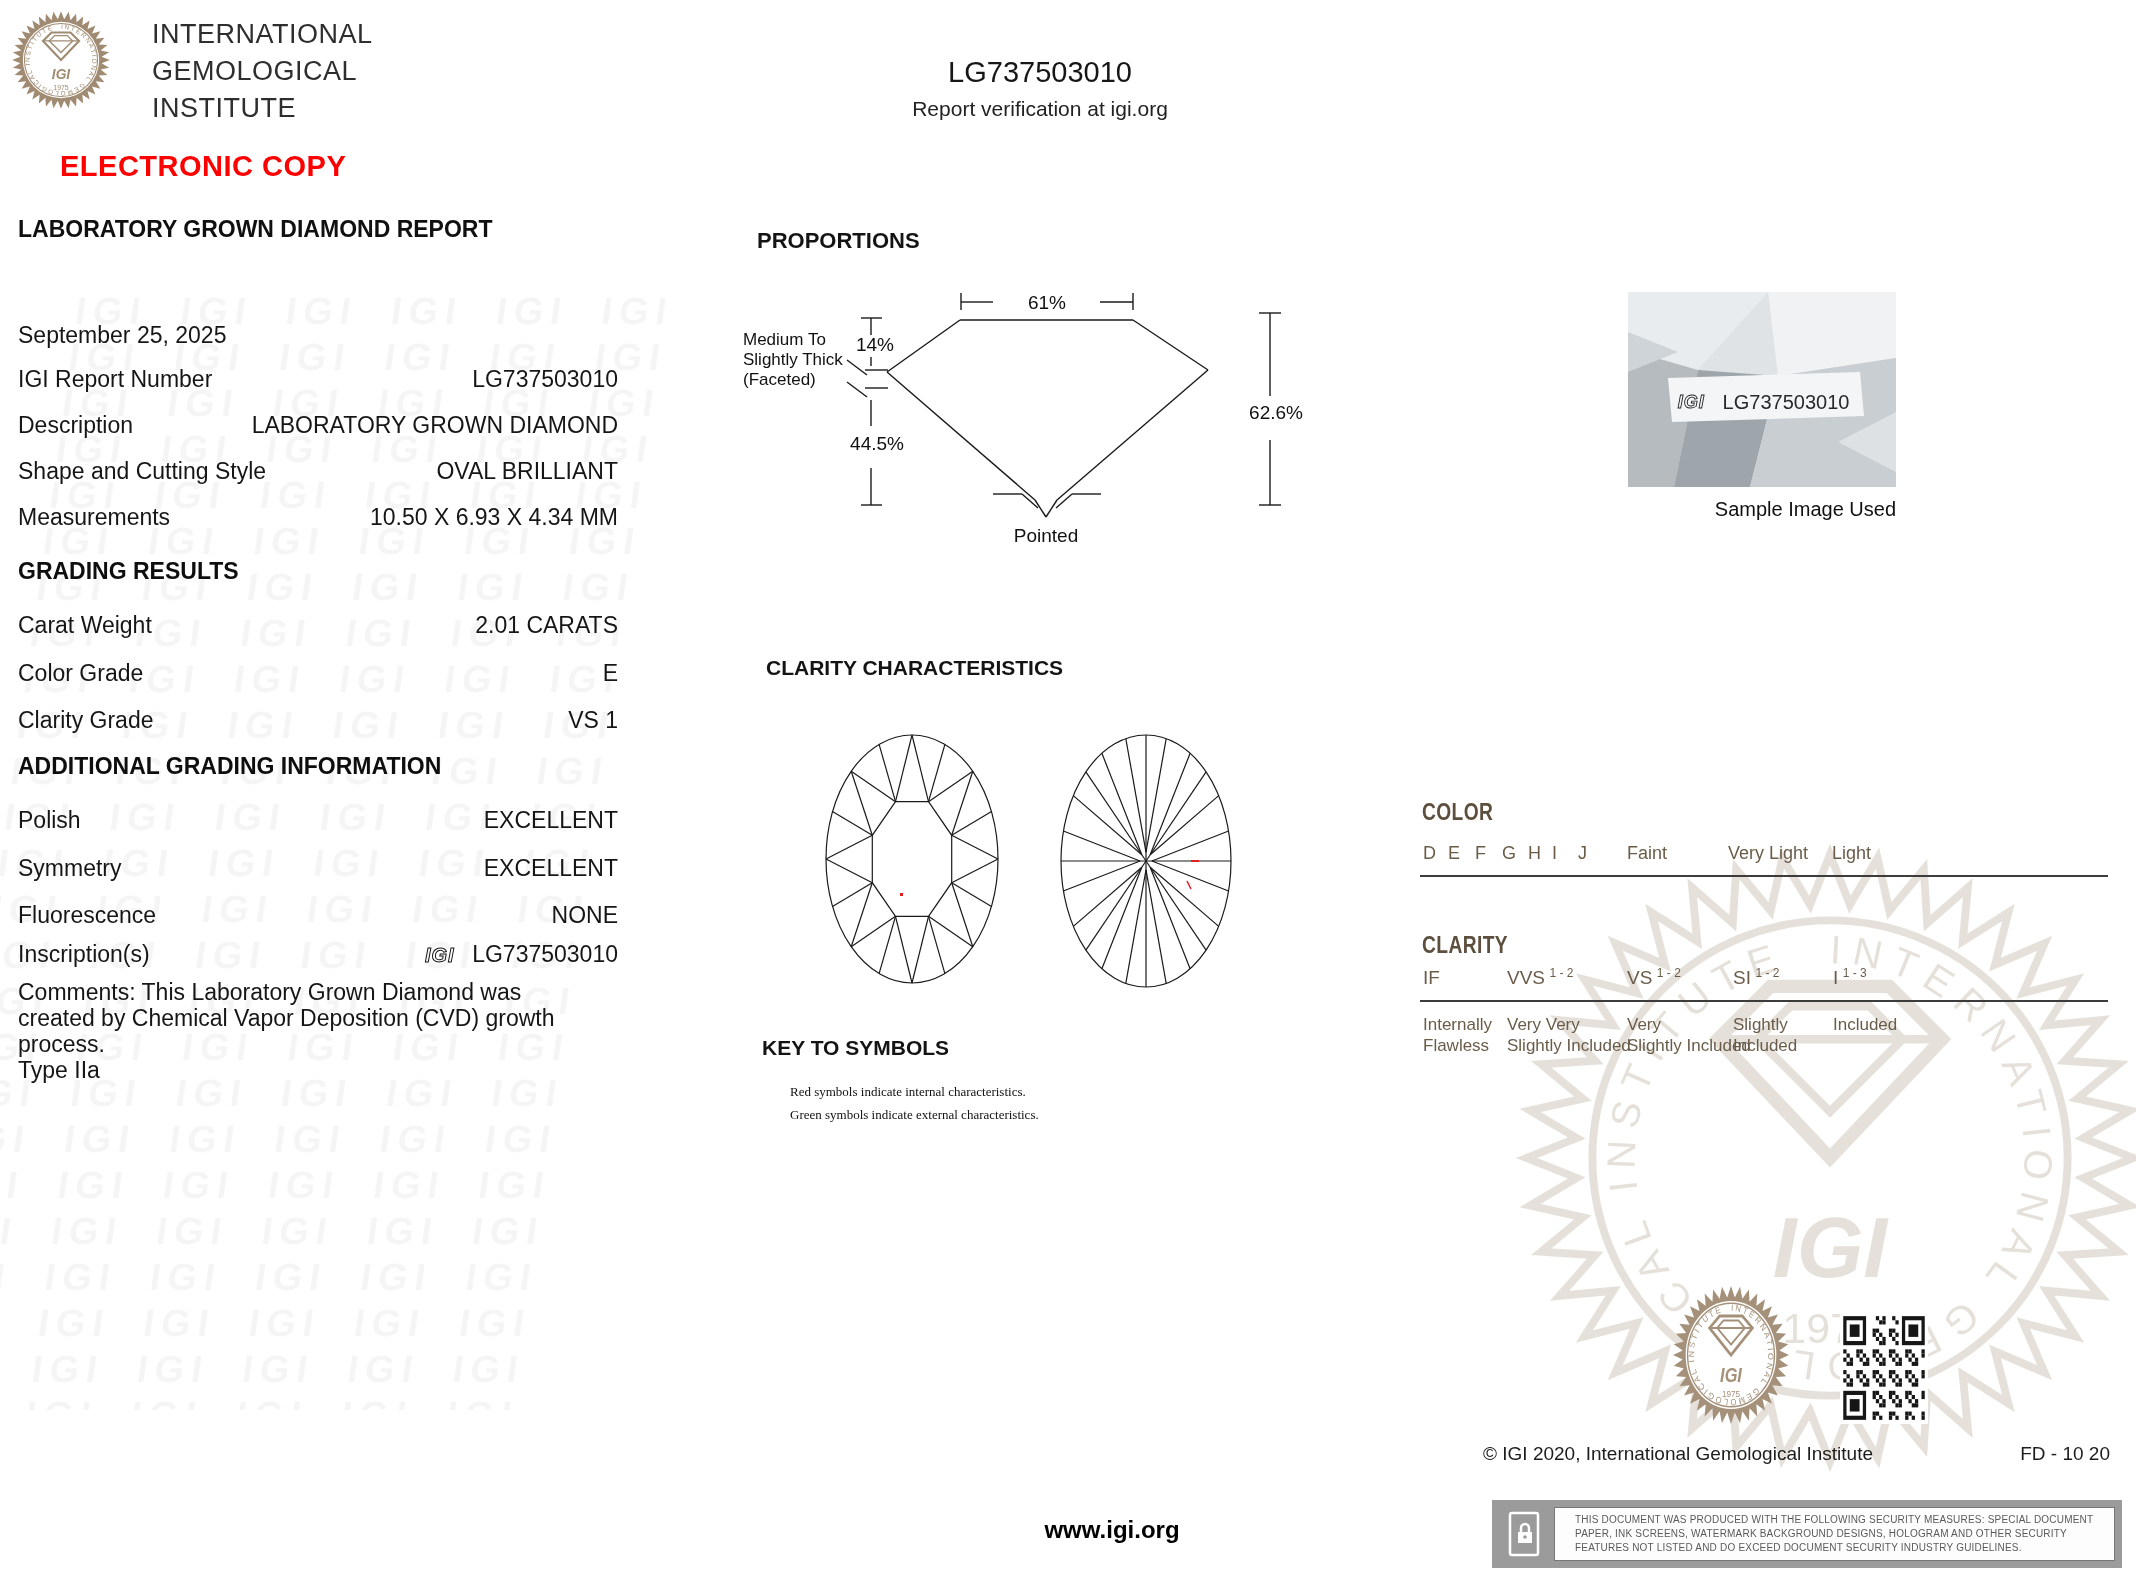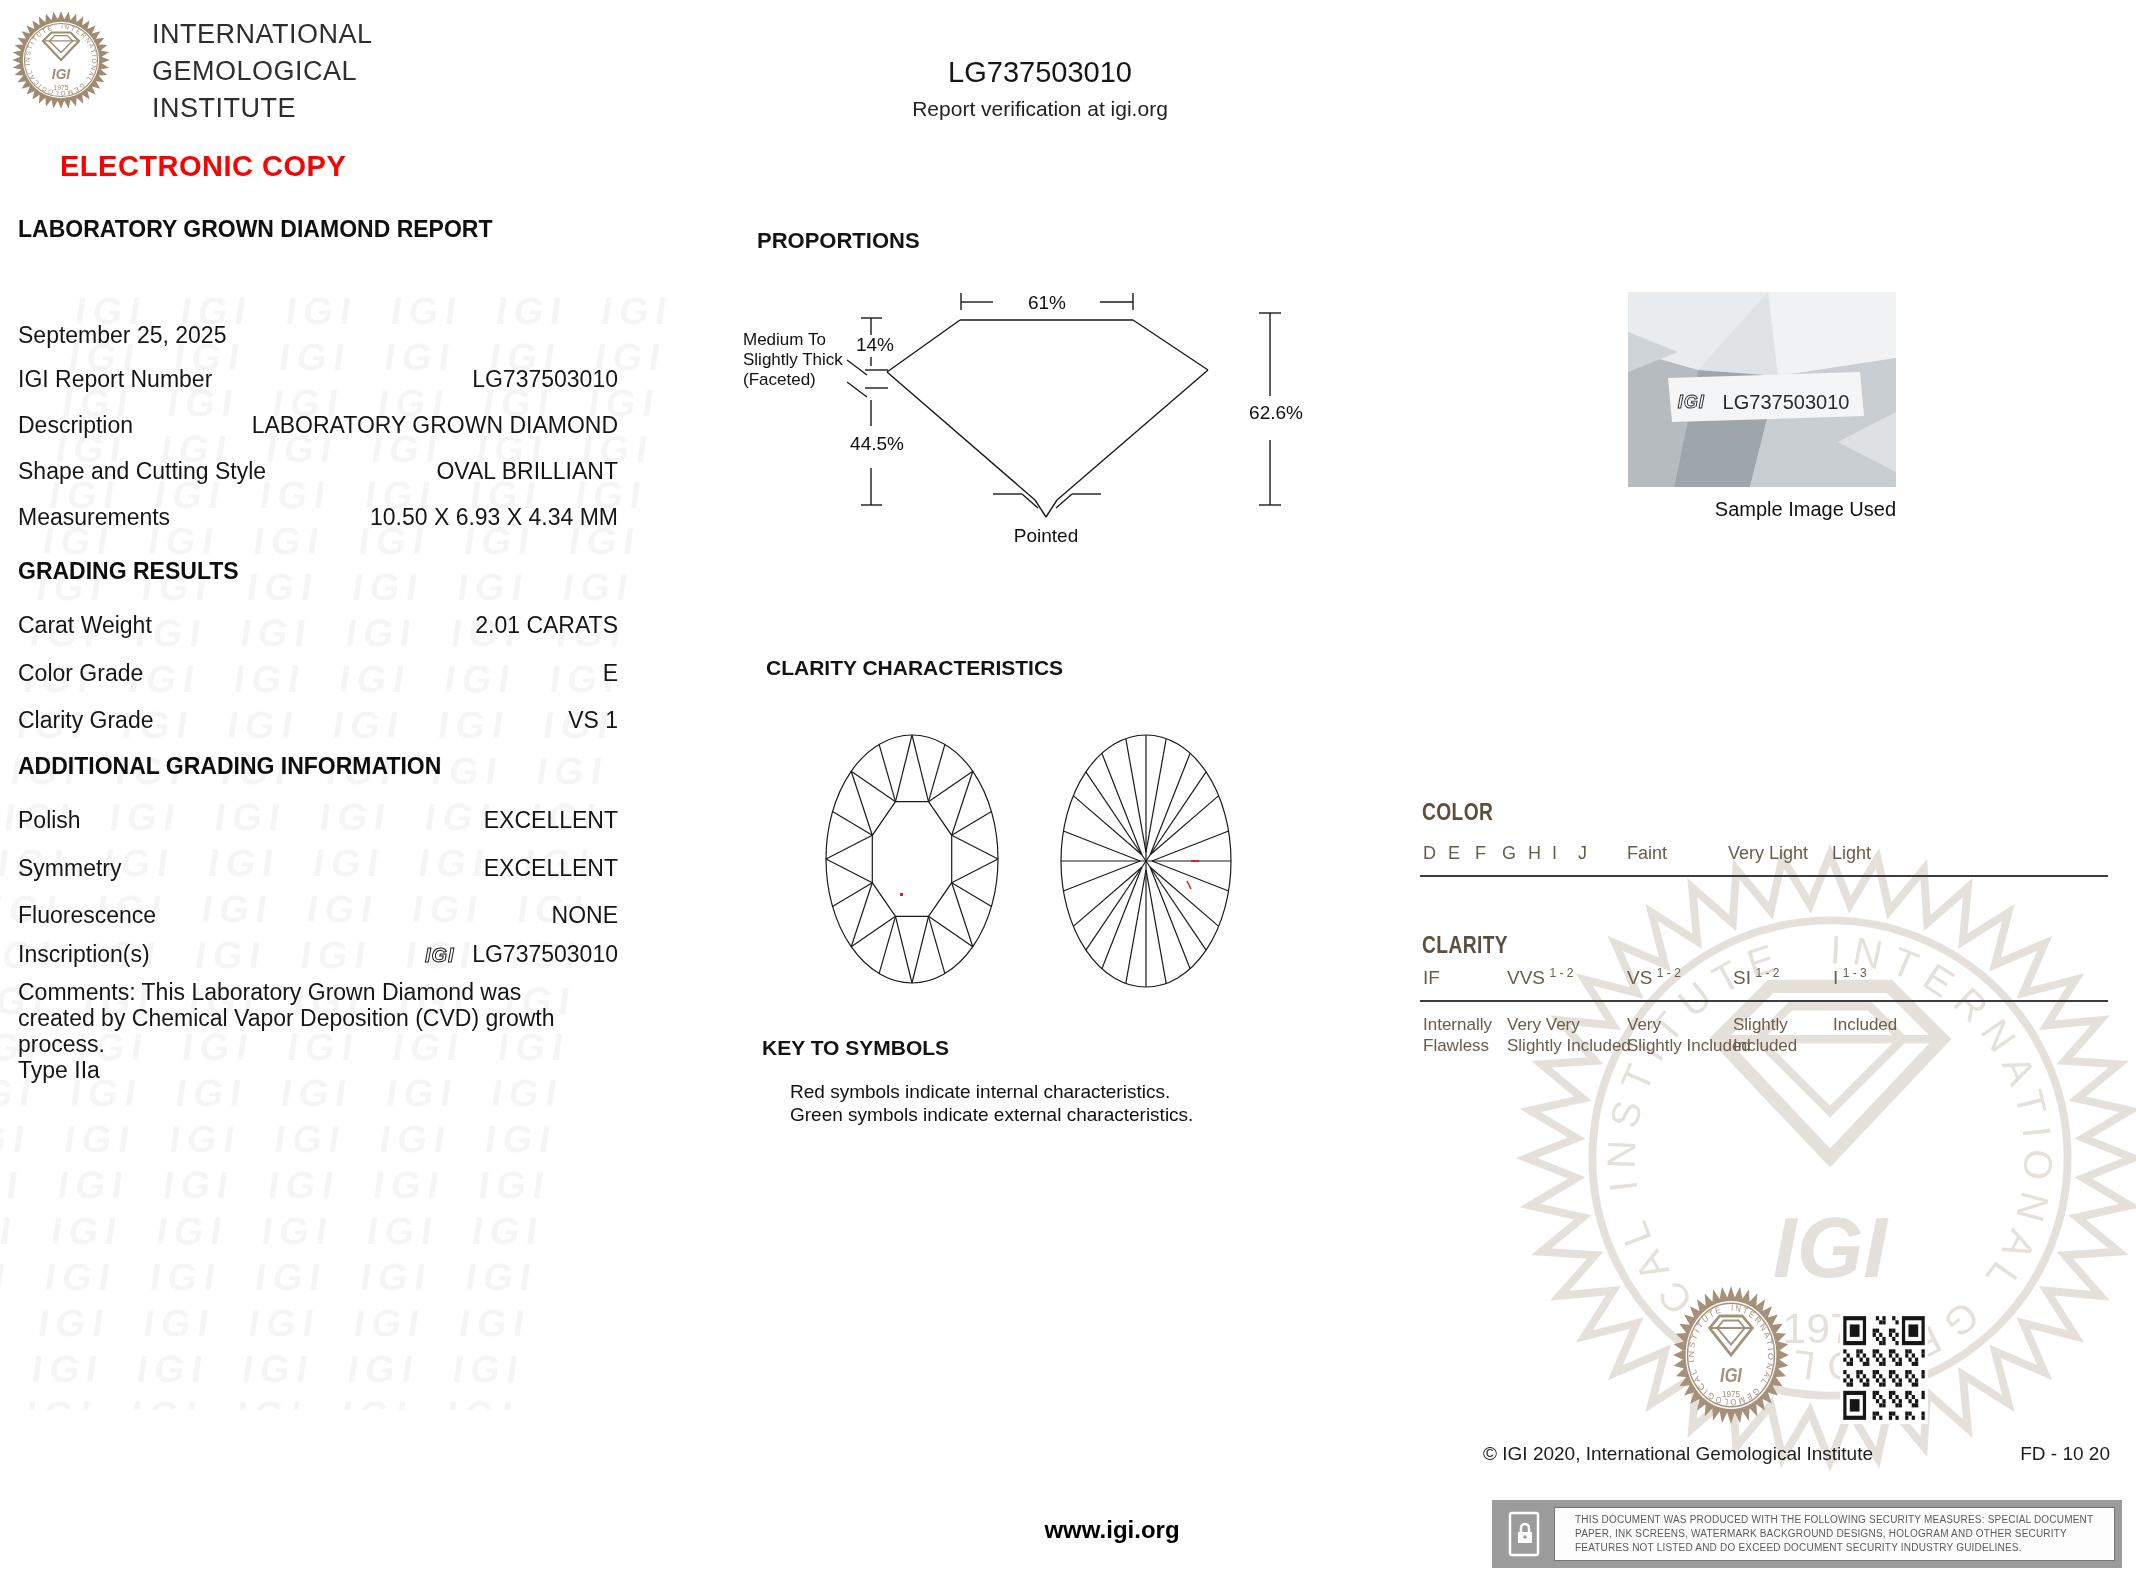--- a/index.html
+++ b/index.html
@@ -22,21 +22,21 @@
   .lrow{position:absolute;left:18px;width:600px;display:flex;justify-content:space-between;
         font-size:23px;color:#161616;z-index:2;}
   .lrow .val{text-align:right;display:flex;align-items:center;gap:6px;}
   .comments{position:absolute;left:18px;top:979px;width:552px;font-size:23px;line-height:26px;color:#161616;z-index:2;}
   .typeline{margin-top:0;}
   
   .prop-head{position:absolute;left:757px;top:228px;font-size:22px;font-weight:bold;}
   .girdle-desc{position:absolute;left:743px;top:330px;font-size:17px;line-height:20px;color:#111;z-index:2;}
   .cc-head{position:absolute;left:766px;top:656px;font-size:21px;font-weight:bold;}
   .key-head{position:absolute;left:762px;top:1036px;font-size:21px;font-weight:bold;}
-  .key-lines{position:absolute;left:790px;top:1080px;font-size:19px;line-height:23px;color:#111;}
+  .key-lines{position:absolute;left:790px;top:1080px;font-size:13px;line-height:23px;color:#111;font-family:Liberation Serif, serif;}
   .website{position:absolute;left:1012px;top:1516px;width:200px;text-align:center;
            font-size:24px;font-weight:bold;color:#000;}
   svg text{font-family:"Liberation Sans",sans-serif;}
   .diag line, .diag polyline{stroke:#1a1a1a;stroke-width:1.4;fill:none;}
   .diag text{font-size:19px;fill:#111;}
   
   .photo{position:absolute;left:1628px;top:292px;width:268px;height:195px;overflow:hidden;}
   .photo-caption{position:absolute;left:1628px;top:498px;width:268px;text-align:right;font-size:20px;color:#111;}
   .insc-band{position:absolute;left:0;top:88px;width:268px;height:44px;display:flex;
              align-items:center;justify-content:center;gap:8px;font-size:20px;color:#2a2a2a;}

